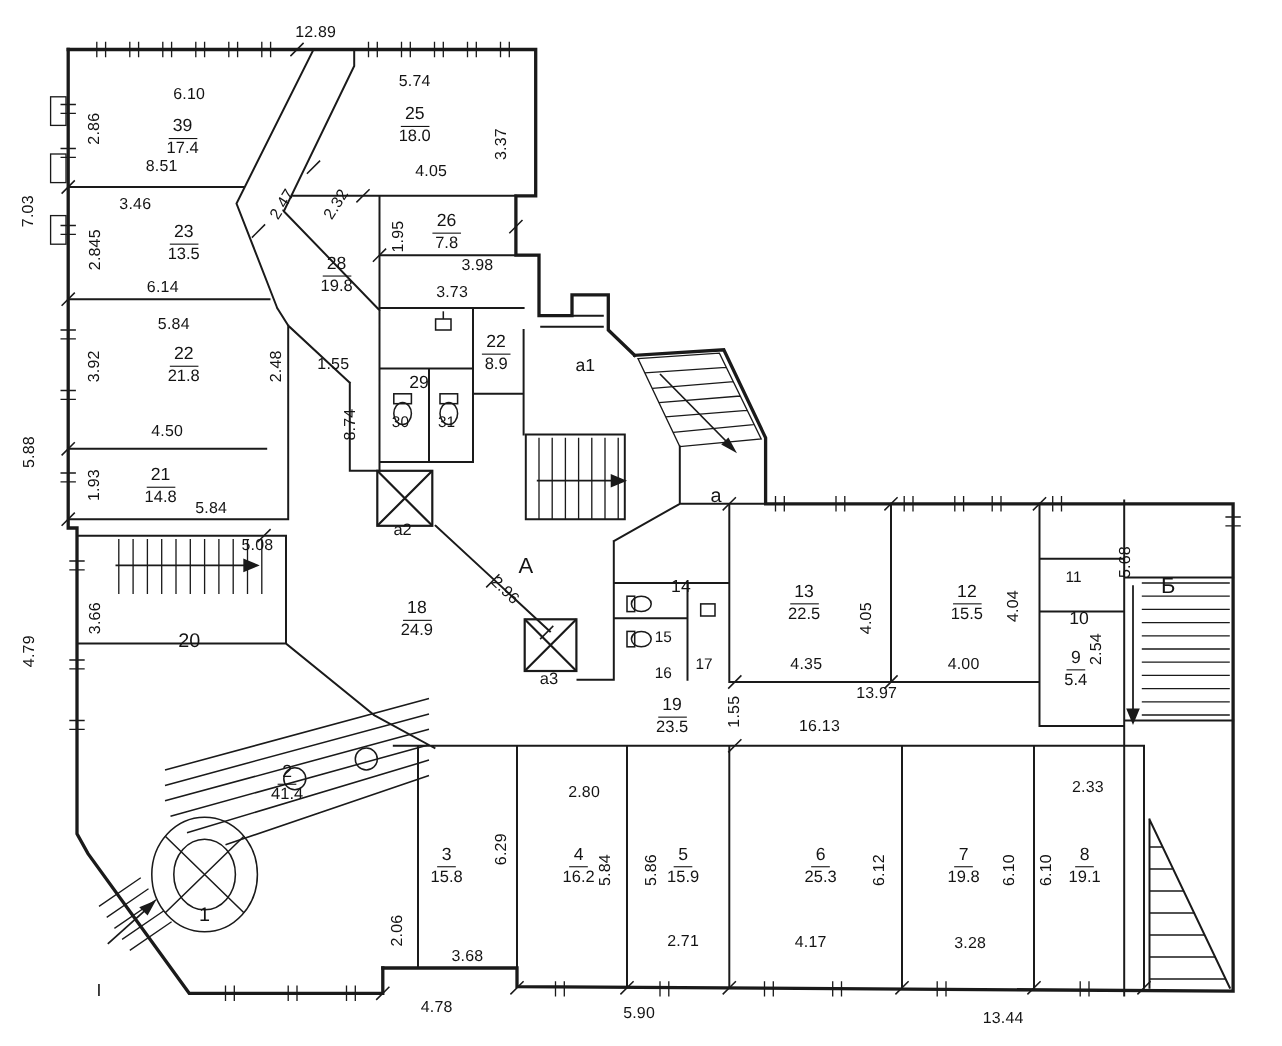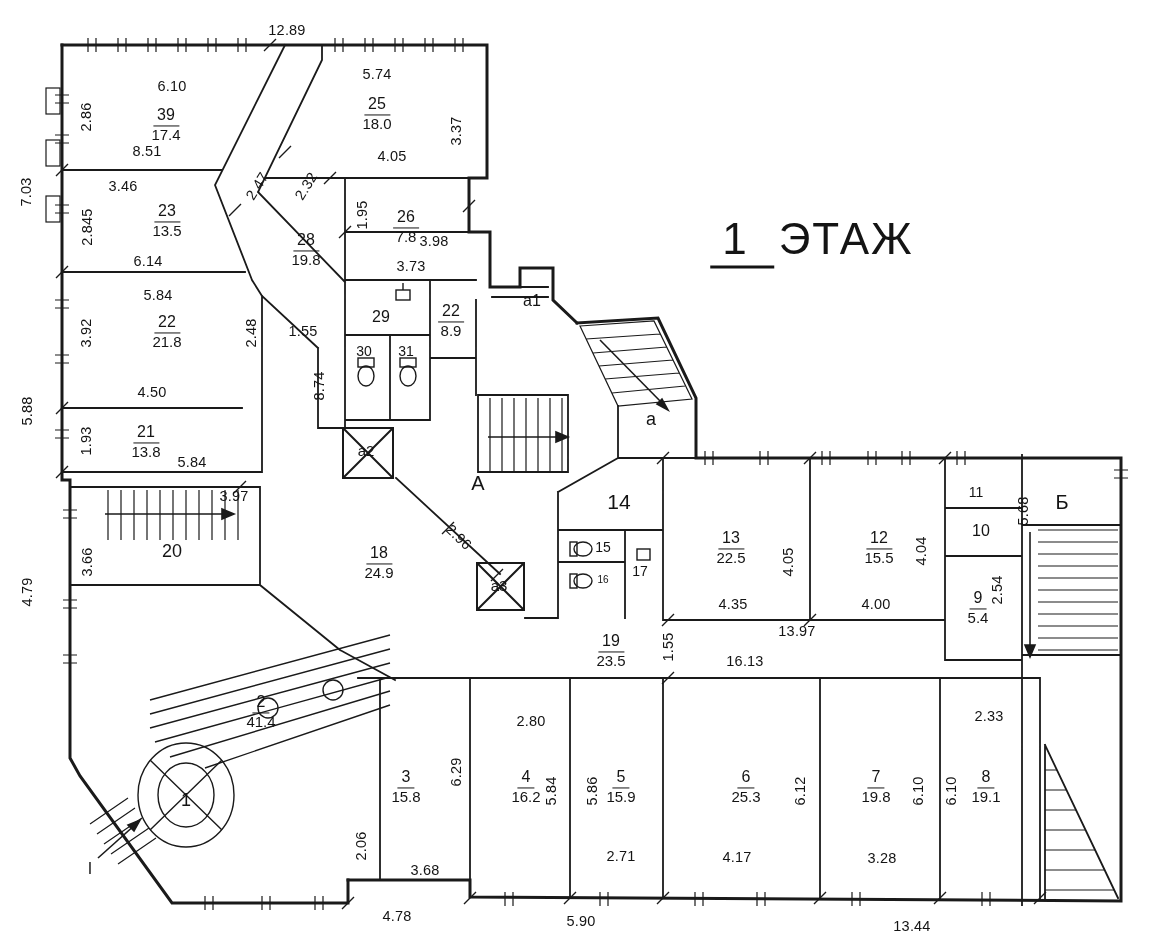--- a/index.html
+++ b/index.html
@@ -8,21 +8,21 @@
     font-family:"Liberation Sans",sans-serif;color:#141414;overflow:hidden;
   }
   .plan svg{position:absolute;left:0;top:0;}
   .labels{position:absolute;left:0;top:0;width:100%;height:100%;}
   .room-label{
     position:absolute;transform:translate(-50%,-50%);
     text-align:center;line-height:1.1;font-size:16px;white-space:nowrap;
   }
   .room-label .rnum{display:inline-block;border-bottom:1.5px solid #141414;padding:0 4px 1px;}
   .room-label .rarea{display:block;padding-top:1px;font-size:15px;}
-  .plain{position:absolute;transform:translate(-50%,-50%);white-space:nowrap;}
+  .plain{position:absolute;transform:translate(-50%,-50%);white-space:nowrap;margin-top:32px;}
   .dim{position:absolute;white-space:nowrap;font-size:14.5px;letter-spacing:.2px;}
   .title{
     position:absolute;left:812px;top:241px;transform:translate(-50%,-50%);
     font-size:44px;white-space:nowrap;letter-spacing:2px;
   }
   .title-num{display:inline-block;border-bottom:3px solid #141414;padding:0 26px 2px 12px;margin-right:4px;}
 </style>
 </head>
 <body>
 
@@ -131,44 +131,44 @@
         <polygon points="1030,657 1025,645 1035,645"></polygon>
       <path d="M98 858L136 824" fill="none"></path>
         <polygon points="140,820 134,831 128,825"></polygon>
     </g>
   </svg>
 
   <div class="labels" id="labels">
       <div class="room-label" style="left: 166px; top: 125px; transform: translate(-50%, -50%);"><span class="rnum">39</span><span class="rarea">17.4</span></div>
       <div class="room-label" style="left: 377px; top: 114px; transform: translate(-50%, -50%);"><span class="rnum">25</span><span class="rarea">18.0</span></div>
       <div class="room-label" style="left: 167px; top: 221px; transform: translate(-50%, -50%);"><span class="rnum">23</span><span class="rarea">13.5</span></div>
-      <div class="room-label" style="left: 406px; top: 227px; transform: translate(-50%, -50%);"><span class="rnum">26</span><span class="rarea">7.8</span></div>
+      <div class="room-label" style="left: 406px; top: 211px; transform: translate(-50%, -50%);"><span class="rnum">26</span><span class="rarea">7.8</span></div>
       <div class="room-label" style="left: 306px; top: 250px; transform: translate(-50%, -50%);"><span class="rnum">28</span><span class="rarea">19.8</span></div>
       <div class="room-label" style="left: 451px; top: 321px; transform: translate(-50%, -50%);"><span class="rnum">22</span><span class="rarea">8.9</span></div>
       <div class="room-label" style="left: 167px; top: 332px; transform: translate(-50%, -50%);"><span class="rnum">22</span><span class="rarea">21.8</span></div>
-      <div class="room-label" style="left: 146px; top: 442px; transform: translate(-50%, -50%);"><span class="rnum">21</span><span class="rarea">13.8</span></div>
+      <div class="room-label" style="left: 146px; top: 442px; transform: translate(-50%, -50%);"><span class="rnum">21</span><span class="rarea">14.8</span></div>
       <div class="room-label" style="left: 379px; top: 563px; transform: translate(-50%, -50%);"><span class="rnum">18</span><span class="rarea">24.9</span></div>
       <div class="room-label" style="left: 731px; top: 548px; transform: translate(-50%, -50%);"><span class="rnum">13</span><span class="rarea">22.5</span></div>
       <div class="room-label" style="left: 879px; top: 548px; transform: translate(-50%, -50%);"><span class="rnum">12</span><span class="rarea">15.5</span></div>
       <div class="room-label" style="left: 978px; top: 608px; transform: translate(-50%, -50%);"><span class="rnum">9</span><span class="rarea">5.4</span></div>
       <div class="room-label" style="left: 611px; top: 651px; transform: translate(-50%, -50%);"><span class="rnum">19</span><span class="rarea">23.5</span></div>
       <div class="room-label" style="left: 261px; top: 712px; transform: translate(-50%, -50%);"><span class="rnum">2</span><span class="rarea">41.4</span></div>
       <div class="room-label" style="left: 406px; top: 787px; transform: translate(-50%, -50%);"><span class="rnum">3</span><span class="rarea">15.8</span></div>
       <div class="room-label" style="left: 526px; top: 787px; transform: translate(-50%, -50%);"><span class="rnum">4</span><span class="rarea">16.2</span></div>
       <div class="room-label" style="left: 621px; top: 787px; transform: translate(-50%, -50%);"><span class="rnum">5</span><span class="rarea">15.9</span></div>
       <div class="room-label" style="left: 746px; top: 787px; transform: translate(-50%, -50%);"><span class="rnum">6</span><span class="rarea">25.3</span></div>
       <div class="room-label" style="left: 876px; top: 787px; transform: translate(-50%, -50%);"><span class="rnum">7</span><span class="rarea">19.8</span></div>
       <div class="room-label" style="left: 986px; top: 787px; transform: translate(-50%, -50%);"><span class="rnum">8</span><span class="rarea">19.1</span></div>
       <div class="plain" style="font-size: 18px; left: 172px; top: 551px; transform: translate(-50%, -50%);">20</div>
       <div class="plain" style="font-size: 16px; left: 381px; top: 317px; transform: translate(-50%, -50%);">29</div>
       <div class="plain" style="font-size: 14px; left: 364px; top: 351px; transform: translate(-50%, -50%);">30</div>
       <div class="plain" style="font-size: 14px; left: 406px; top: 351px; transform: translate(-50%, -50%);">31</div>
-      <div class="plain" style="font-size: 21px; left: 619px; top: 502px; transform: translate(-50%, -50%);">14</div>
+      <div class="plain" style="font-size: 16px; left: 619px; top: 502px; transform: translate(-50%, -50%);">14</div>
       <div class="plain" style="font-size: 14px; left: 603px; top: 547px; transform: translate(-50%, -50%);">15</div>
-      <div class="plain" style="font-size: 10px; left: 603px; top: 579px; transform: translate(-50%, -50%);">16</div>
+      <div class="plain" style="font-size: 14px; left: 603px; top: 579px; transform: translate(-50%, -50%);">16</div>
       <div class="plain" style="font-size: 14px; left: 640px; top: 571px; transform: translate(-50%, -50%);">17</div>
       <div class="plain" style="font-size: 14px; left: 976px; top: 492px; transform: translate(-50%, -50%);">11</div>
       <div class="plain" style="font-size: 16px; left: 981px; top: 531px; transform: translate(-50%, -50%);">10</div>
       <div class="plain" style="font-size: 18px; left: 186px; top: 800px; transform: translate(-50%, -50%);">1</div>
       <div class="plain" style="font-size: 16px; left: 532px; top: 301px; transform: translate(-50%, -50%);">а1</div>
       <div class="plain" style="font-size: 18px; left: 651px; top: 419px; transform: translate(-50%, -50%);">а</div>
       <div class="plain" style="font-size: 20px; left: 478px; top: 483px; transform: translate(-50%, -50%);">А</div>
       <div class="plain" style="font-size: 15px; left: 366px; top: 450px; transform: translate(-50%, -50%);">а2</div>
       <div class="plain" style="font-size: 15px; left: 499px; top: 585px; transform: translate(-50%, -50%);">а3</div>
       <div class="plain" style="font-size: 20px; left: 1062px; top: 502px; transform: translate(-50%, -50%);">Б</div>
@@ -191,21 +191,21 @@
       <div class="dim" style="left: 411px; top: 266px; transform: translate(-50%, -50%);">3.73</div>
       <div class="dim" style="left: 158px; top: 295px; transform: translate(-50%, -50%);">5.84</div>
       <div class="dim" style="left: 303px; top: 331px; transform: translate(-50%, -50%);">1.55</div>
       <div class="dim" style="left: 86px; top: 333px; transform: translate(-50%, -50%) rotate(-90deg);">3.92</div>
       <div class="dim" style="left: 251px; top: 333px; transform: translate(-50%, -50%) rotate(-90deg);">2.48</div>
       <div class="dim" style="left: 319px; top: 386px; transform: translate(-50%, -50%) rotate(-90deg);">8.74</div>
       <div class="dim" style="left: 152px; top: 392px; transform: translate(-50%, -50%);">4.50</div>
       <div class="dim" style="left: 27px; top: 411px; transform: translate(-50%, -50%) rotate(-90deg);">5.88</div>
       <div class="dim" style="left: 86px; top: 441px; transform: translate(-50%, -50%) rotate(-90deg);">1.93</div>
       <div class="dim" style="left: 192px; top: 462px; transform: translate(-50%, -50%);">5.84</div>
-      <div class="dim" style="left: 234px; top: 496px; transform: translate(-50%, -50%);">3.97</div>
+      <div class="dim" style="left: 234px; top: 496px; transform: translate(-50%, -50%);">5.08</div>
       <div class="dim" style="left: 459px; top: 537px; transform: translate(-50%, -50%) rotate(44deg);">2.96</div>
       <div class="dim" style="left: 87px; top: 562px; transform: translate(-50%, -50%) rotate(-90deg);">3.66</div>
       <div class="dim" style="left: 27px; top: 592px; transform: translate(-50%, -50%) rotate(-90deg);">4.79</div>
       <div class="dim" style="left: 788px; top: 562px; transform: translate(-50%, -50%) rotate(-90deg);">4.05</div>
       <div class="dim" style="left: 921px; top: 551px; transform: translate(-50%, -50%) rotate(-90deg);">4.04</div>
       <div class="dim" style="left: 1023px; top: 511px; transform: translate(-50%, -50%) rotate(-90deg);">5.68</div>
       <div class="dim" style="left: 997px; top: 590px; transform: translate(-50%, -50%) rotate(-90deg);">2.54</div>
       <div class="dim" style="left: 733px; top: 604px; transform: translate(-50%, -50%);">4.35</div>
       <div class="dim" style="left: 876px; top: 604px; transform: translate(-50%, -50%);">4.00</div>
       <div class="dim" style="left: 797px; top: 631px; transform: translate(-50%, -50%);">13.97</div>
@@ -222,16 +222,13 @@
       <div class="dim" style="left: 361px; top: 846px; transform: translate(-50%, -50%) rotate(-90deg);">2.06</div>
       <div class="dim" style="left: 621px; top: 856px; transform: translate(-50%, -50%);">2.71</div>
       <div class="dim" style="left: 737px; top: 857px; transform: translate(-50%, -50%);">4.17</div>
       <div class="dim" style="left: 882px; top: 858px; transform: translate(-50%, -50%);">3.28</div>
       <div class="dim" style="left: 413px; top: 870px; transform: translate(-50%, -50%); margin-left: 12px;">3.68</div>
       <div class="dim" style="left: 397px; top: 916px; transform: translate(-50%, -50%);">4.78</div>
       <div class="dim" style="left: 581px; top: 921px; transform: translate(-50%, -50%);">5.90</div>
       <div class="dim" style="left: 912px; top: 926px; transform: translate(-50%, -50%);">13.44</div>
     </div>
 
-  <div class="title">
-    <span class="title-num">1</span><span class="title-word">ЭТАЖ</span>
-  </div>
 </div>
 
 </body></html>

